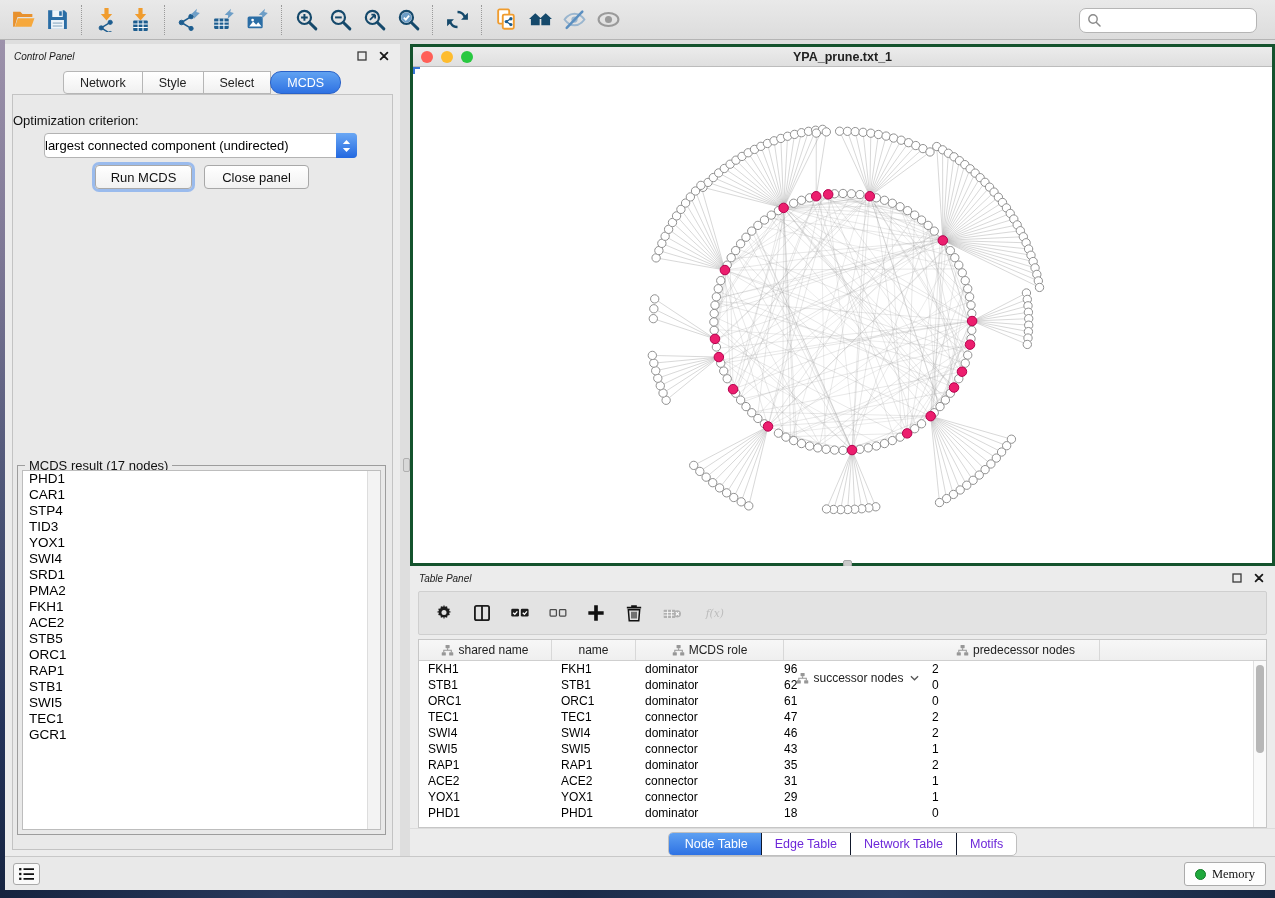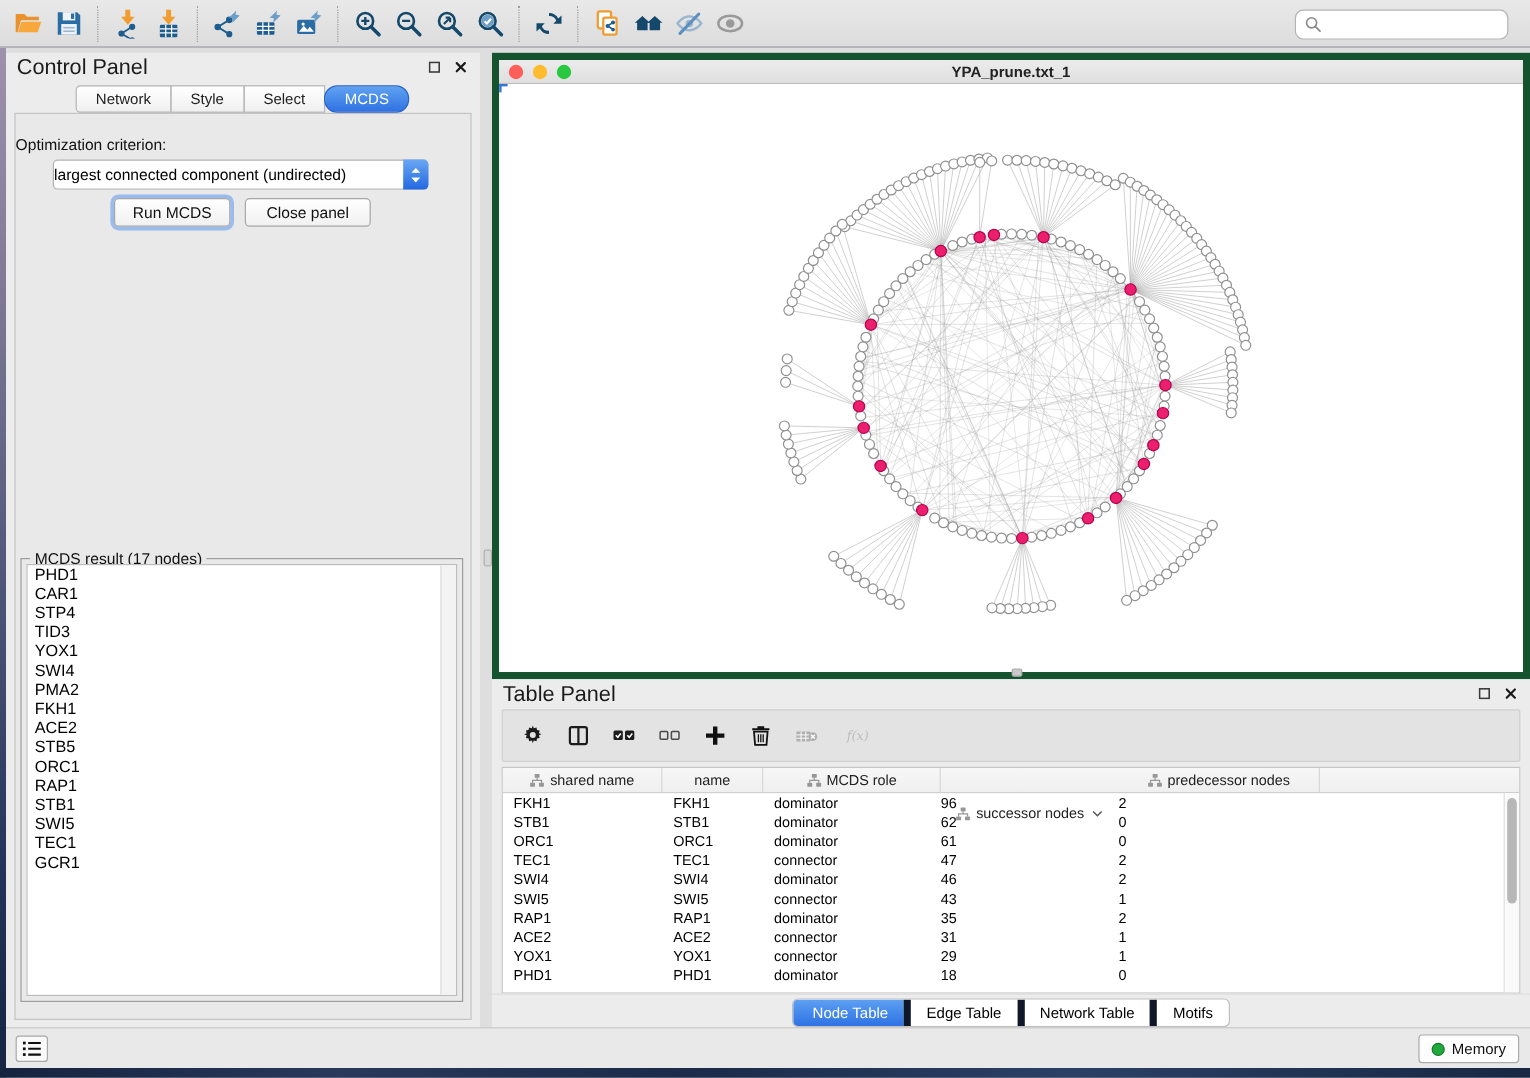--- a/index.html
+++ b/index.html
@@ -22,21 +22,21 @@
   #search-wrap { position:absolute; right:18px; top:8px; width:178px; height:25px; }
   #search-wrap input { width:100%; height:100%; border:1px solid #b5b5b5; border-radius:7px;
     background:#fff; padding:0 8px 0 26px; font-size:12px; outline:none; }
   #search-wrap .mag { position:absolute; left:8px; top:5px; width:14px; height:14px; }
 
   
   #app-body { position:absolute; left:5px; top:40px; right:0; bottom:8px; background:#dedede; }
 
   
   #control-panel { position:absolute; left:0; top:4px; width:395px; height:812px; background:#ececec; }
-  .panel-titlebar { height:24px; display:flex; align-items:center; padding:0 9px; font-size:18px; color:#1b1b1b; }
+  .panel-titlebar { height:24px; display:flex; align-items:center; padding:0 9px; font-size:10px; color:#1b1b1b;font-style:italic; }
   .panel-titlebar .spacer { flex:1; }
   .win-ctl { width:15px; height:15px; display:flex; align-items:center; justify-content:center; margin-left:7px; }
   .win-ctl svg { width:10px; height:10px; }
   #cp-tabs { position:absolute; left:0; right:0; top:27px; height:23px; display:flex; justify-content:center; z-index:3; }
   .cp-tab { padding:3px 16px; font-size:12.5px; background:linear-gradient(#ffffff,#f0f0f0);
     border:1px solid #b6b6b6; margin-left:-1px; color:#222; line-height:16px; }
   .cp-tab:first-child { border-radius:4px 0 0 4px; }
   .cp-tab:last-child { border-radius:0 4px 4px 0; }
   .cp-tab.selected { background:linear-gradient(#60a2f1,#2f72e3); color:#fff; border-color:#2a62c8; border-radius:11px; }
   #cp-content { position:absolute; left:7px; right:7px; top:50px; bottom:6px;
@@ -52,21 +52,21 @@
   #run-btn { position:absolute; top:70px; left:82px; width:97px; box-shadow:0 0 0 3px rgba(90,150,240,.55); }
   #close-btn { position:absolute; top:70px; left:191px; width:105px; }
   #mcds-group { position:absolute; left:4px; right:6px; top:370px; height:370px; border:1px solid #9d9d9d; }
   #mcds-legend { position:absolute; top:-8px; left:7px; background:#e9e9e9; padding:0 4px; font-size:13px; color:#111; }
   #mcds-list { position:absolute; inset:4px; background:#fff; border:1px solid #bdbdbd; overflow:hidden; }
   #mcds-scroll { position:absolute; right:0; top:0; bottom:0; width:13px; background:#f3f3f3; border-left:1px solid #ddd; }
   .mcds-item { font-size:13.5px; line-height:16px; padding-left:6px; color:#000; }
 
   
   #network-window { position:absolute; left:405px; top:4px; width:865px; height:522px;
-    background:#fff; border:6px solid #14532d; }
+    background:#fff; border:3px solid #14532d; }
   #net-titlebar { height:20px; background:linear-gradient(#ececec,#dfdfdf); border-bottom:1px solid #bcbcbc;
     display:flex; align-items:center; position:relative; }
   .tlight { width:12px; height:12px; border-radius:50%; margin-left:8px; }
   #net-title { position:absolute; left:0; right:0; text-align:center; font-size:12.5px; color:#222; font-weight:bold; }
   #net-canvas { position:absolute; left:0; right:0; top:20px; bottom:0; background:#fff; }
   #net-canvas svg { width:100%; height:100%; }
   #net-corner { position:absolute; left:0; top:20px; width:7px; height:7px;
     border-left:2px solid #3875d7; border-top:2px solid #3875d7; }
   #net-split-handle { position:absolute; left:50%; bottom:-4px; width:9px; height:7px; background:#c9c9c9;
     border:1px solid #a9a9a9; border-radius:2px; }
@@ -90,30 +90,30 @@
   #tbl-body { position:absolute; left:0; right:13px; top:21px; bottom:0; overflow:hidden; }
   .tr { display:flex; height:16px; }
   .td { font-size:12px; color:#000; line-height:16px; white-space:nowrap; overflow:hidden; }
   .td.left { padding-left:9px; }
   .td.right { text-align:left; padding-right:10px; }
   #tbl-vscroll { position:absolute; right:0; top:21px; bottom:0; width:13px; background:#fafafa; border-left:1px solid #e0e0e0; }
   #tbl-vscroll .thumb { position:absolute; left:2px; right:2px; top:4px; height:88px; background:#b7b7b7; border-radius:5px; }
   #tp-tabs-strip { position:absolute; left:0; right:0; bottom:0; height:28px; background:#ececec;
     display:flex; align-items:flex-start; justify-content:center; border-top:1px solid #dcdcdc; }
   #tp-tabs { display:flex; margin-top:3px; background:#fff; border:1px solid #bfbfbf; border-radius:5px; overflow:hidden; }
-  .tp-tab { padding:3px 13px; font-size:12.5px; color:#000000; border-left:6px solid #0f172a; line-height:16px; }
+  .tp-tab { padding:3px 13px; font-size:12.5px; color:#6d28d9; border-left:1px solid #0f172a; line-height:16px; }
   .tp-tab:first-child { border-left:none; }
   .tp-tab.selected { background:linear-gradient(#5da0f2,#2e72e4); color:#fff;padding-left:16px; }
 
   
   #status-bar { position:absolute; left:0; right:0; bottom:0; height:34px; background:#e9e9e9; border-top:1px solid #c8c8c8; }
   #list-btn { position:absolute; left:8px; top:6px; width:27px; height:22px; background:#fafafa;
     border:1px solid #a9a9a9; border-radius:3px; display:flex; align-items:center; justify-content:center; }
   #memory-btn { position:absolute; right:9px; top:5px; height:24px; background:#fdfdfd; border:1px solid #ababab;
-    border-radius:3px; display:flex; align-items:center; gap:6px; padding:0 10px; font-size:12.5px; color:#111; }
+    border-radius:3px; display:flex; align-items:center; gap:6px; padding:0 10px; font-size:12.5px; color:#111;font-family:Liberation Serif, serif; }
   #memory-dot { width:11px; height:11px; border-radius:50%; background:#1fa93c; border:1px solid #127a28; }
 </style>
 </head>
 <body>
 
 <div id="desktop-left"></div>
 <div id="desktop-bottom"></div>
 
 <div id="toolbar">
     <div class="tb-btn">
@@ -337,20 +337,21 @@
       <div id="mcds-group">
         <span id="mcds-legend">MCDS result (17 nodes)</span>
         <div id="mcds-list">
           <div id="mcds-scroll"></div>
         <div class="mcds-item">PHD1</div>
             <div class="mcds-item">CAR1</div>
             <div class="mcds-item">STP4</div>
             <div class="mcds-item">TID3</div>
             <div class="mcds-item">YOX1</div>
             <div class="mcds-item">SWI4</div>
+            <div class="mcds-item">SRD1</div>
             <div class="mcds-item">PMA2</div>
             <div class="mcds-item">FKH1</div>
             <div class="mcds-item">ACE2</div>
             <div class="mcds-item">STB5</div>
             <div class="mcds-item">ORC1</div>
             <div class="mcds-item">RAP1</div>
             <div class="mcds-item">STB1</div>
             <div class="mcds-item">SWI5</div>
             <div class="mcds-item">TEC1</div>
             <div class="mcds-item">GCR1</div>

